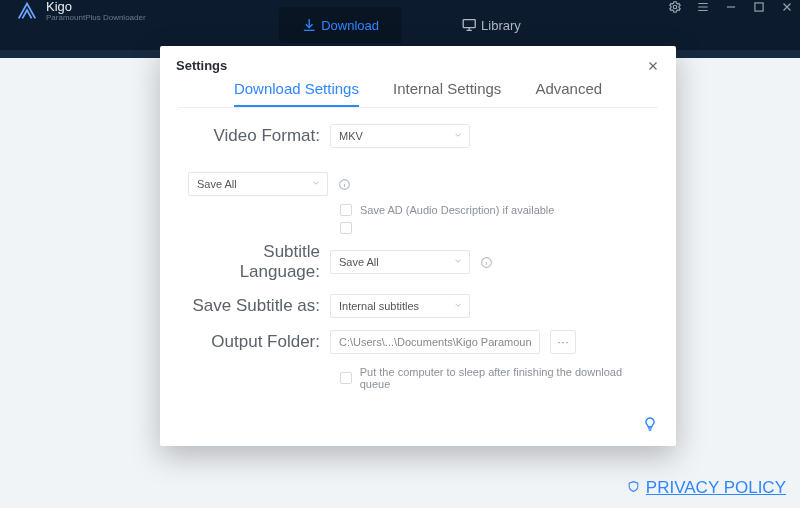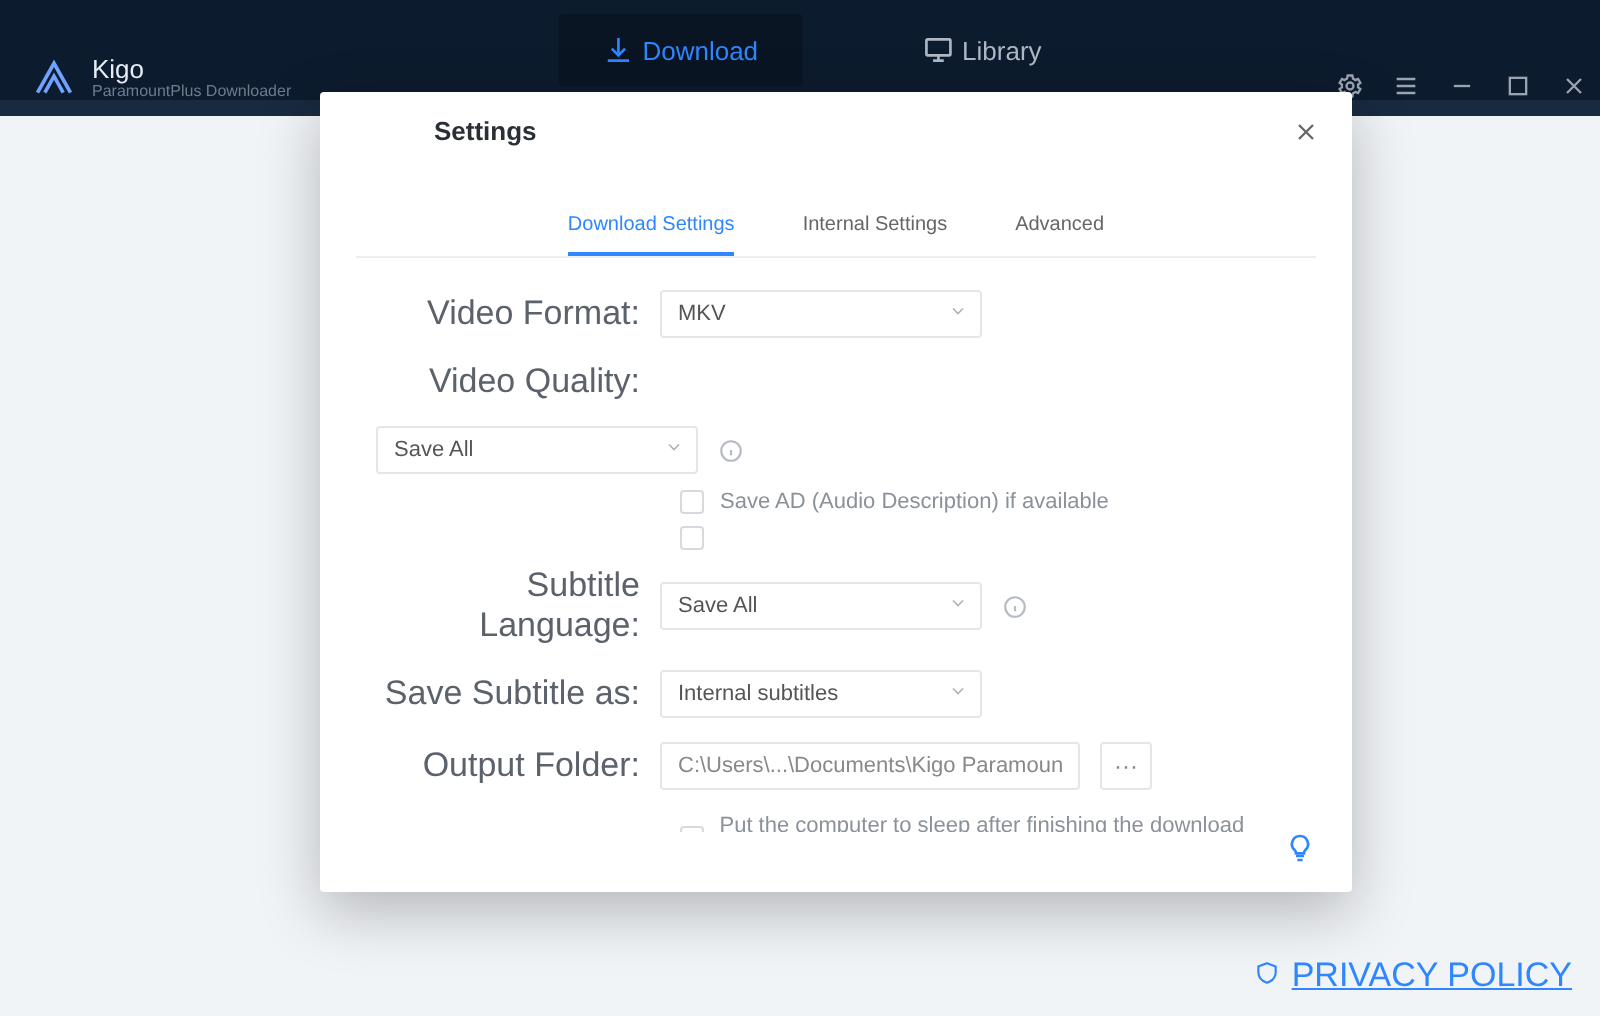--- a/index.html
+++ b/index.html
@@ -4,21 +4,21 @@
 <style>
   * { box-sizing: border-box; margin: 0; padding: 0; font-family: "Segoe UI", Arial, sans-serif; }
   html, body { width: 800px; height: 508px; overflow: hidden; }
   .app {
     width: 800px; height: 508px; position: relative;
     background: #f1f4f7;
   }
   
   .topbar {
     height: 50px; background: #0d1b2e;
-    display: flex; align-items: flex-end; padding: 0 6px 0 16px; color: #cfd6df;
+    display: flex; align-items: flex-start; padding: 0 6px 0 16px; color: #cfd6df;
     position: relative;
   }
   .logo-wrap { display: flex; align-items: center; gap: 8px; }
   .logo-icon { width: 22px; height: 22px; }
   .logo-text { display: flex; flex-direction: column; line-height: 1.05; }
   .logo-title { color: #e7ecf3; font-size: 13px; font-weight: 500; }
   .logo-sub { color: #6d7b8d; font-size: 8px; }
   .nav-center {
     position: absolute; left: 50%; transform: translateX(-50%);
     display: flex; gap: 60px; align-items: center; height: 100%;
@@ -35,39 +35,39 @@
     background: #f1f4f7;
   }
   
   .modal {
     position: absolute; left: 160px; top: 46px;
     width: 516px; height: 400px; background: #fff;
     border-radius: 2px; box-shadow: 0 10px 30px rgba(0,0,0,0.25);
     display: flex; flex-direction: column;
   }
   .modal-header {
-    display: flex; align-items: center; padding: 12px 16px 4px 16px; margin-left: 41px;
+    display: flex; align-items: center; padding: 12px 16px 4px 16px;
   }
   .modal-title { font-size: 13px; font-weight: 600; color: #2a2f36; }
   .modal-close { margin-left: auto; width: 14px; height: 14px; color: #666; cursor: pointer; }
   .tabs {
-    display: flex; justify-content: center; gap: 34px; margin-top: 30px;
-    font-size: 10px; color: #666;
+    display: flex; justify-content: center; gap: 34px; margin-top: 3px;
+    font-size: 15px; color: #666;
   }
   .tab { padding-bottom: 8px; cursor: pointer; }
   .tab.active { color: #2f86ff; border-bottom: 2px solid #2f86ff; }
   .tab-underline { height:1px; background:#eceef0; margin: 0 18px; }
   .form {
     padding: 16px 28px 8px 28px; font-size: 12px; color: #555;
     flex: 1; overflow: hidden;
   }
   .row { display: flex; align-items: center; margin-bottom: 12px; }
   .row .label { width: 142px; text-align: right; padding-right: 10px; color: #5b626b; font-size: 17px; }
   .select, .txt {
-    width: 161px; height: 24px; border: 1px solid #e4e7ea; border-radius: 2px;
+    width: 140px; height: 24px; border: 1px solid #e4e7ea; border-radius: 2px;
     display: flex; align-items: center; padding: 0 8px; font-size: 11px; color: #555;
     position: relative; background: #fff; cursor: pointer;
   }
   .select .chev { position: absolute; right: 6px; top: 50%; transform: translateY(-50%); color:#aab2bb; }
   .txt { width: 210px; cursor: text; color:#888;}
   .txt input { border:none; outline:none; width:100%; font-size:11px; color:#888; background:transparent;}
   .btn-browse { width: 26px; height: 24px; border:1px solid #e4e7ea; margin-left:10px; display:flex; align-items:center; justify-content:center; color:#888; font-size:12px; cursor:pointer; border-radius:2px;}
   .info-icon { width:13px; height:13px; margin-left:10px; color:#b6bcc4; }
   .sub-opts { margin-left: 152px; margin-top:-4px; margin-bottom:8px; }
   .chk-row { display:flex; align-items:center; gap:8px; font-size:11px; color:#8a919a; margin-bottom:6px; }
@@ -179,21 +179,20 @@
         <div class="label">Video Format:</div>
         <div class="select">
           <span>MKV</span>
           <span class="chev"><svg width="10" height="10" viewBox="0 0 24 24" fill="none" stroke="currentColor" stroke-width="2">
                 <path d="M6 9l6 6 6-6"></path>
               </svg></span>
         </div>
       </div>
 
       <div class="row">
-        <div class="label">Video Quality:</div>
       </div>
 
       <div class="row">
         <div class="select">
           <span>Save All</span>
           <span class="chev"><svg width="10" height="10" viewBox="0 0 24 24" fill="none" stroke="currentColor" stroke-width="2">
                 <path d="M6 9l6 6 6-6"></path>
               </svg></span>
         </div>
         <span class="info-icon">

